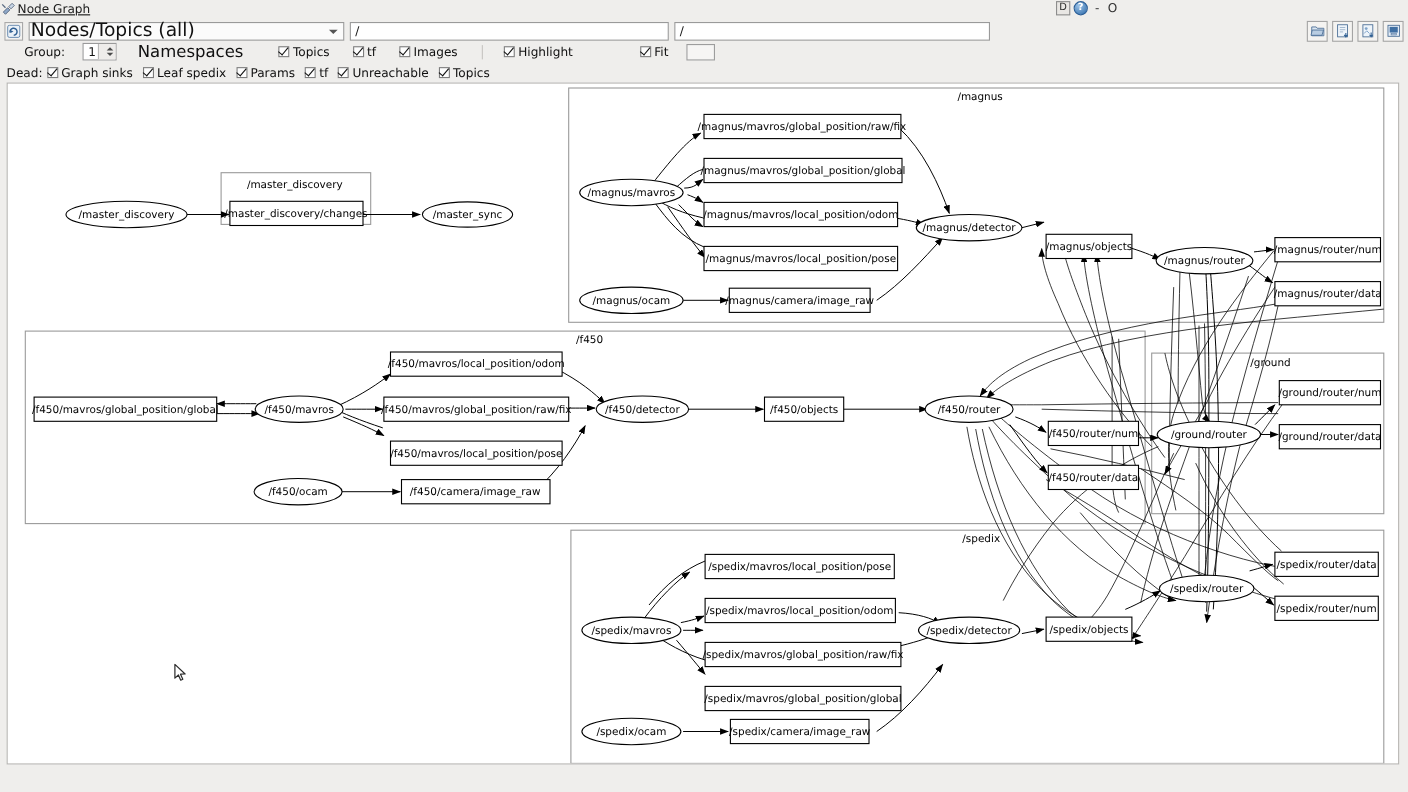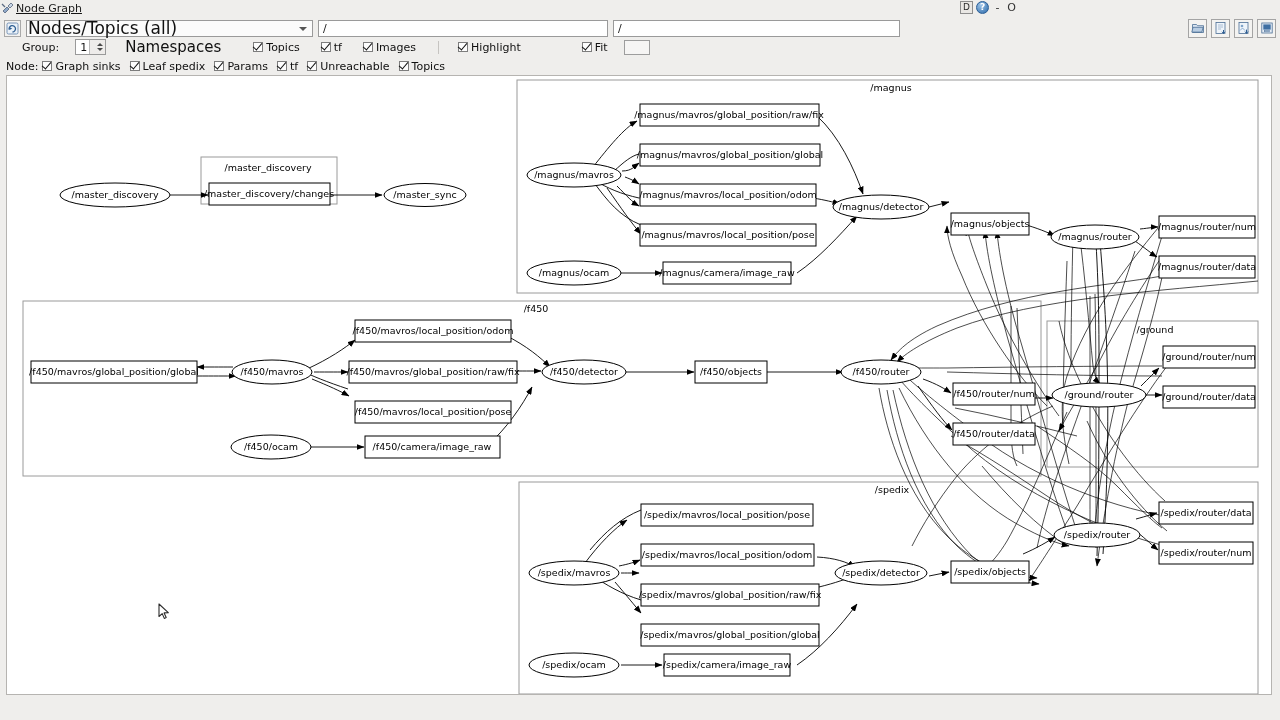--- a/index.html
+++ b/index.html
@@ -211,21 +211,21 @@
         <span class="txt">Highlight</span>
       </label>
       <label class="chk" style="margin-right:0;padding-left:40px;">
         <span class="box on"></span>
         <span class="txt">Fit</span>
       </label>
       <span class="fitbox"></span>
     </div>
 
     <div class="row3">
-      <span class="lbl">Node:</span>
+      <span class="lbl">Dead:</span>
       <label class="chk">
         <span class="box on"></span>
         <span class="txt">Graph sinks</span>
       </label>
       <label class="chk">
         <span class="box on"></span>
         <span class="txt">Leaf spedix</span>
       </label>
       <label class="chk">
         <span class="box on"></span>

